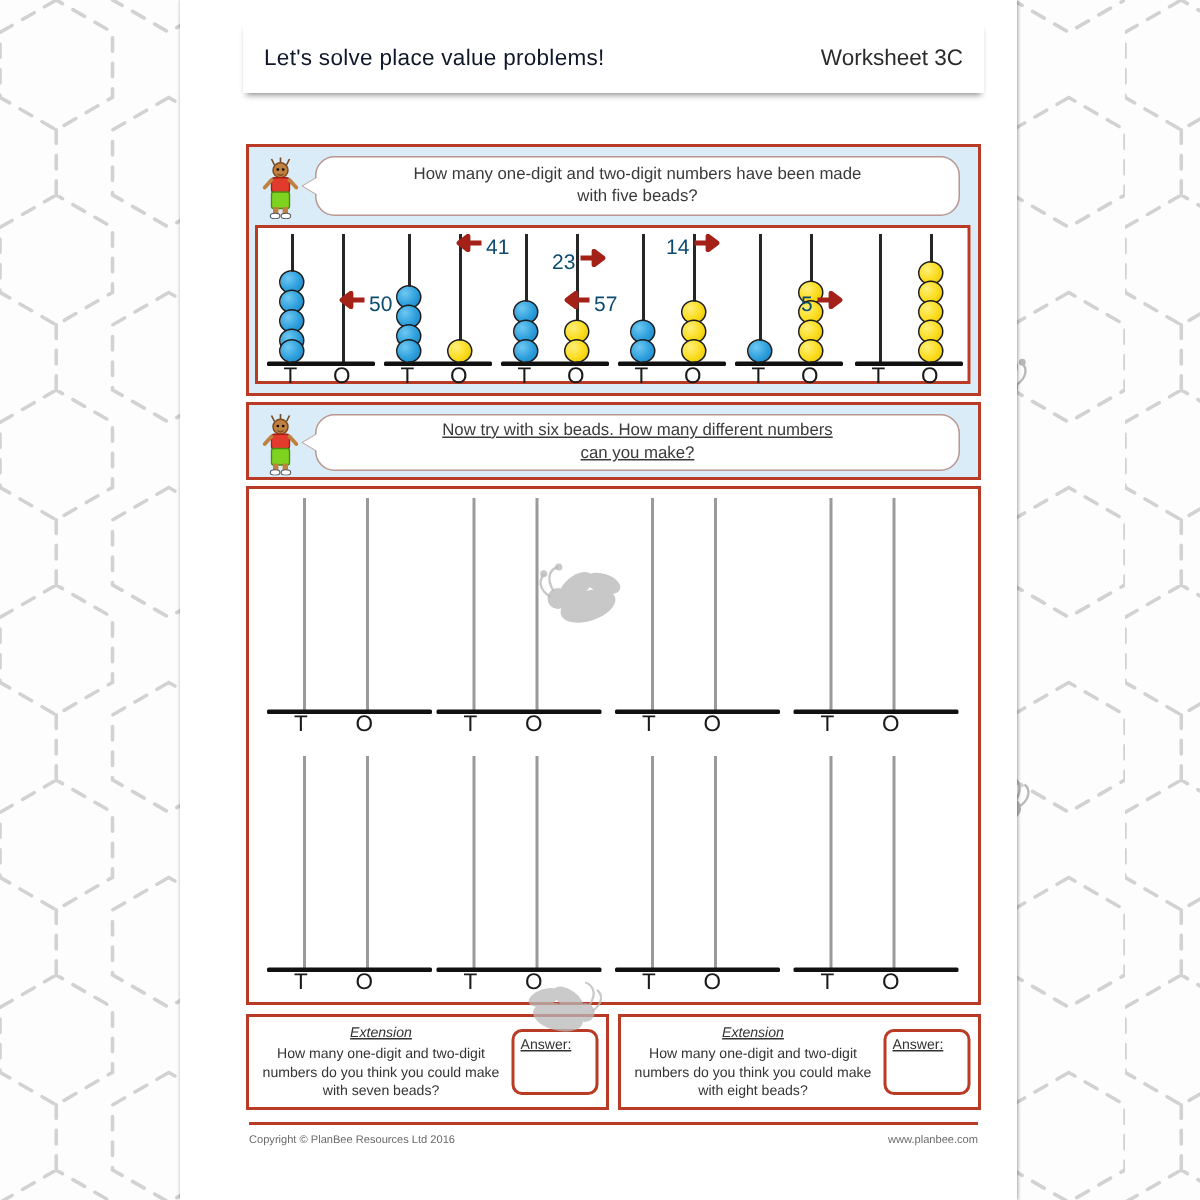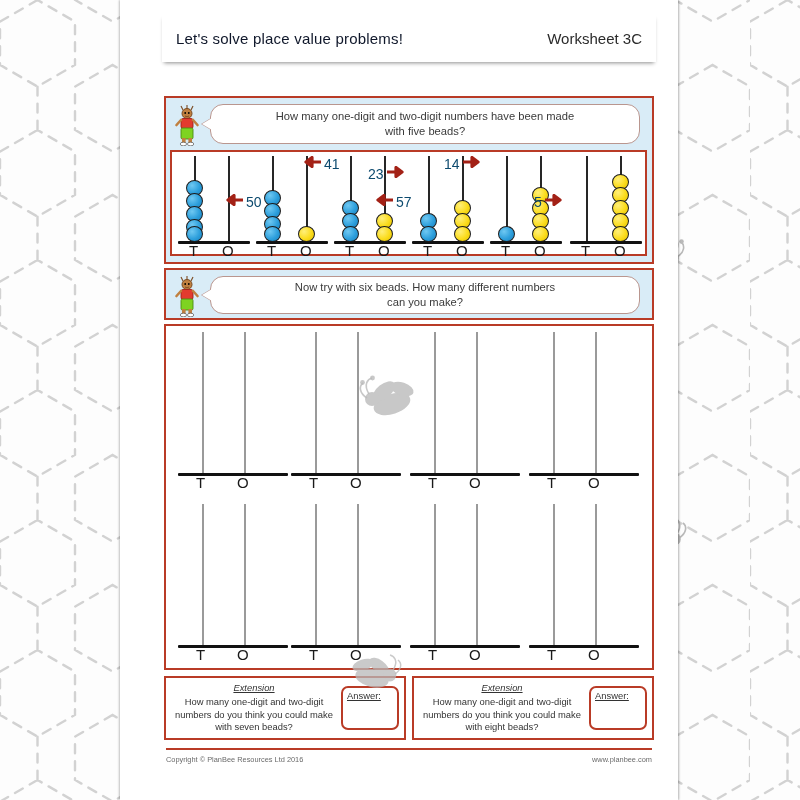--- a/index.html
+++ b/index.html
@@ -345,21 +345,21 @@
       <path d="M11 12 Q13 13.6 15 12" stroke="#7a4a22" stroke-width="0.9" fill="none"></path>
       <rect x="7" y="14.5" width="12" height="10" rx="2" fill="#e23b2e" stroke="#a02018" stroke-width="0.9"></rect>
       <path d="M7 16 L2.5 21" stroke="#c08040" stroke-width="2.6" stroke-linecap="round"></path>
       <path d="M19 16 L23.5 21" stroke="#c08040" stroke-width="2.6" stroke-linecap="round"></path>
       <rect x="7" y="24" width="12" height="11" rx="1.5" fill="#7ed321" stroke="#4b8c10" stroke-width="0.9"></rect>
       <rect x="8" y="34" width="3.6" height="5" fill="#c08040"></rect>
         <rect x="14.4" y="34" width="3.6" height="5" fill="#c08040"></rect>
       <ellipse cx="9.4" cy="40" rx="3.2" ry="1.8" fill="#fff" stroke="#555" stroke-width="0.7"></ellipse>
       <ellipse cx="16.6" cy="40" rx="3.2" ry="1.8" fill="#fff" stroke="#555" stroke-width="0.7"></ellipse>
     </svg>
-    <div class="bubble" style="left:44px;top:6px;width:430px;height:38px;flex-direction:column;">
+    <div class="bubble" style="left:44px;top:6px;width:430px;height:38px;flex-direction:column;text-decoration:underline;">
       <span>Now try with six beads. How many different numbers</span>
       <span>can you make?</span>
     </div>
   </div>
 
   <div class="panel panel-white" style="left:44px;top:324px;top:324px;width:490px;height:346px;">
 
     <div class="aba" style="left:12px;top:6px;width:110px;height:160px;">
       <div class="rod gray" style="left:24px;top:0px;height:142px;"></div>
       <div class="rod gray" style="left:66px;top:0px;height:142px;"></div>

